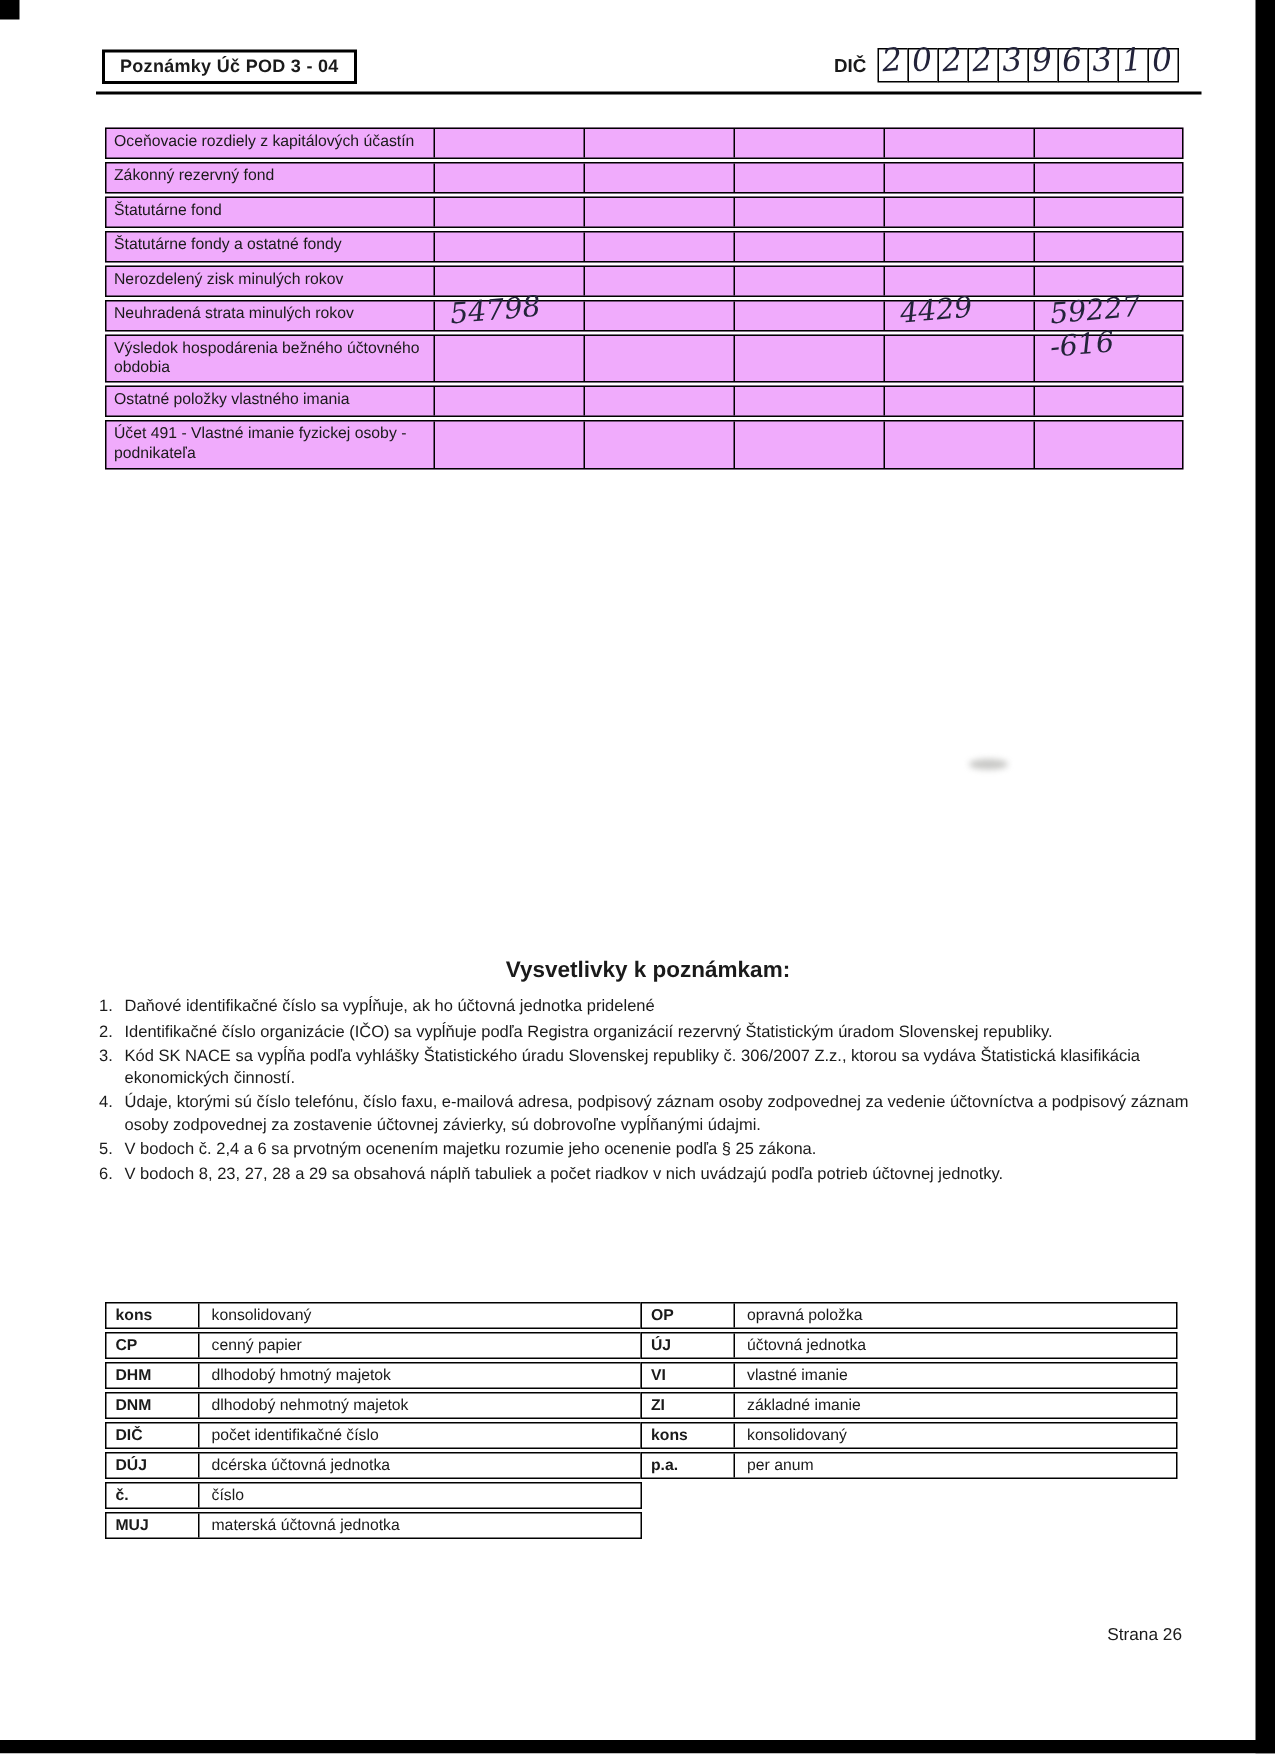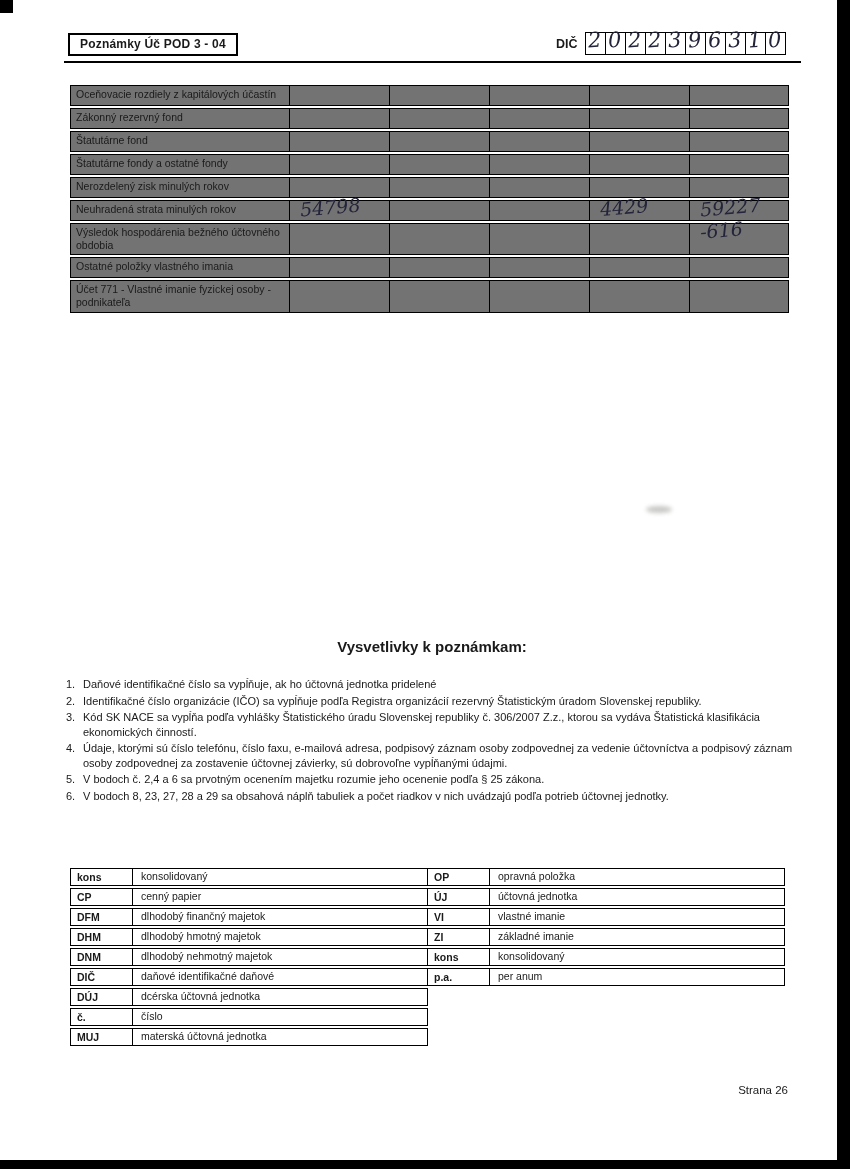--- a/index.html
+++ b/index.html
@@ -45,50 +45,50 @@
     color:#23233a;
   }
 
   .header-rule { position:absolute; left:64px; top:61px; width:737px; height:2px; background:#000; }
 
   
   .equity-table { position:absolute; left:70px; top:85px; width:719px; }
   .eq-row {
     display:flex; align-items:stretch;
     border:1px solid #000; margin-bottom:2px;
-    min-height:21px; background:#737373;
+    min-height:21px; background:#f0abfc;
   }
   .eq-label {
     width:219px; flex:0 0 219px;
     border-right:1px solid #000;
     padding:2px 5px; font-size:10.5px; line-height:1.25;
   }
   .eq-cell { flex:0 0 100px; width:100px; border-right:1px solid #000; position:relative; }
   .eq-cell:last-child { border-right:none; }
   .eq-value {
     position:absolute; left:10px; top:-5px;
     font-size:19px; transform:rotate(-5deg);
     white-space:nowrap; z-index:2;
   }
 
   
   .notes { position:absolute; left:66px; top:638px; width:732px; }
-  .notes-title { text-align:center; font-size:15px; font-weight:bold; margin-bottom:22px; }
+  .notes-title { text-align:center; font-size:15px; font-weight:bold; margin-bottom:9px; }
   .note-item { display:flex; margin-bottom:2px; font-size:11px; line-height:1.32; }
   .note-num { flex:0 0 17px; text-align:left; }
   .note-text { flex:1; }
 
   
   .abbr-section { position:absolute; left:70px; top:868px; width:716px; }
   .abbr-title { font-size:11.5px; font-weight:bold; margin-bottom:6px; }
   .abbr-cols { display:flex; align-items:flex-start; }
   .ab-col { width:358px; flex:0 0 358px; }
   .ab-col-right { margin-left:-1px; }
   .ab-row {
-    display:flex; 
+    display:flex; align-items:center;
     border:1px solid #000; margin-bottom:2px;
     height:18px; background:#fff;
   }
   .ab-abbr {
     width:62px; flex:0 0 62px; border-right:1px solid #000;
     padding:1px 6px; font-weight:bold; font-size:10.5px;
     height:100%; display:flex; align-items:center;
   }
   .ab-desc { padding:1px 8px; font-size:10.5px; }
 
@@ -211,21 +211,21 @@
       </div>
       <div class="eq-row">
         <div class="eq-label">Ostatné položky vlastného imania</div>
         <div class="eq-cell"></div>
         <div class="eq-cell"></div>
         <div class="eq-cell"></div>
         <div class="eq-cell"></div>
         <div class="eq-cell"></div>
       </div>
       <div class="eq-row">
-        <div class="eq-label">Účet 771 - Vlastné imanie fyzickej osoby - podnikateľa</div>
+        <div class="eq-label">Účet 491 - Vlastné imanie fyzickej osoby - podnikateľa</div>
         <div class="eq-cell"></div>
         <div class="eq-cell"></div>
         <div class="eq-cell"></div>
         <div class="eq-cell"></div>
         <div class="eq-cell"></div>
       </div>
     </div>
 
   <div class="notes">
     <div class="notes-title">Vysvetlivky k poznámkam:</div>
@@ -262,34 +262,30 @@
       <div class="ab-col">
           <div class="ab-row">
             <div class="ab-abbr">kons</div>
             <div class="ab-desc">konsolidovaný</div>
           </div>
           <div class="ab-row">
             <div class="ab-abbr">CP</div>
             <div class="ab-desc">cenný papier</div>
           </div>
           <div class="ab-row">
-            <div class="ab-abbr">DFM</div>
-            <div class="ab-desc">dlhodobý finančný majetok</div>
-          </div>
-          <div class="ab-row">
             <div class="ab-abbr">DHM</div>
             <div class="ab-desc">dlhodobý hmotný majetok</div>
           </div>
           <div class="ab-row">
             <div class="ab-abbr">DNM</div>
             <div class="ab-desc">dlhodobý nehmotný majetok</div>
           </div>
           <div class="ab-row">
             <div class="ab-abbr">DIČ</div>
-            <div class="ab-desc">daňové identifikačné daňové</div>
+            <div class="ab-desc">počet identifikačné číslo</div>
           </div>
           <div class="ab-row">
             <div class="ab-abbr">DÚJ</div>
             <div class="ab-desc">dcérska účtovná jednotka</div>
           </div>
           <div class="ab-row">
             <div class="ab-abbr">č.</div>
             <div class="ab-desc">číslo</div>
           </div>
           <div class="ab-row">

